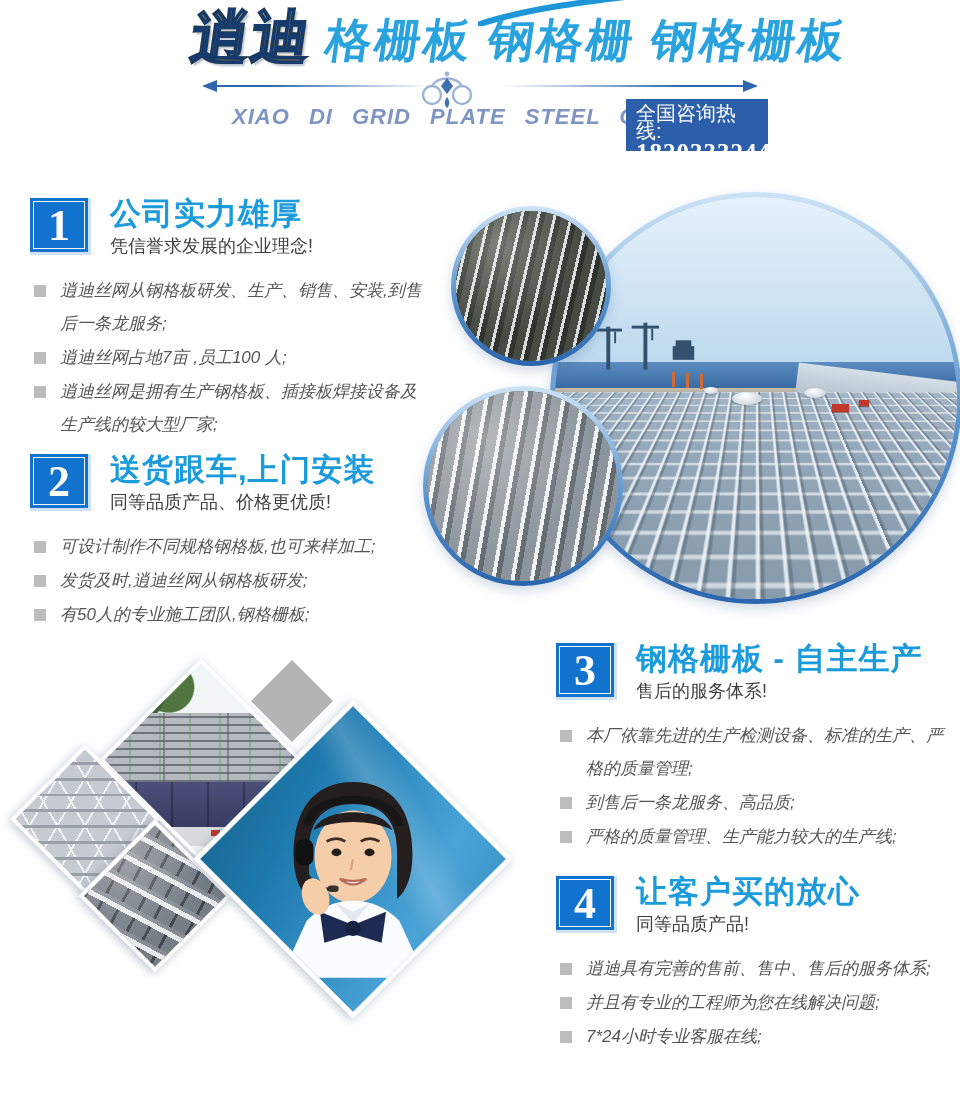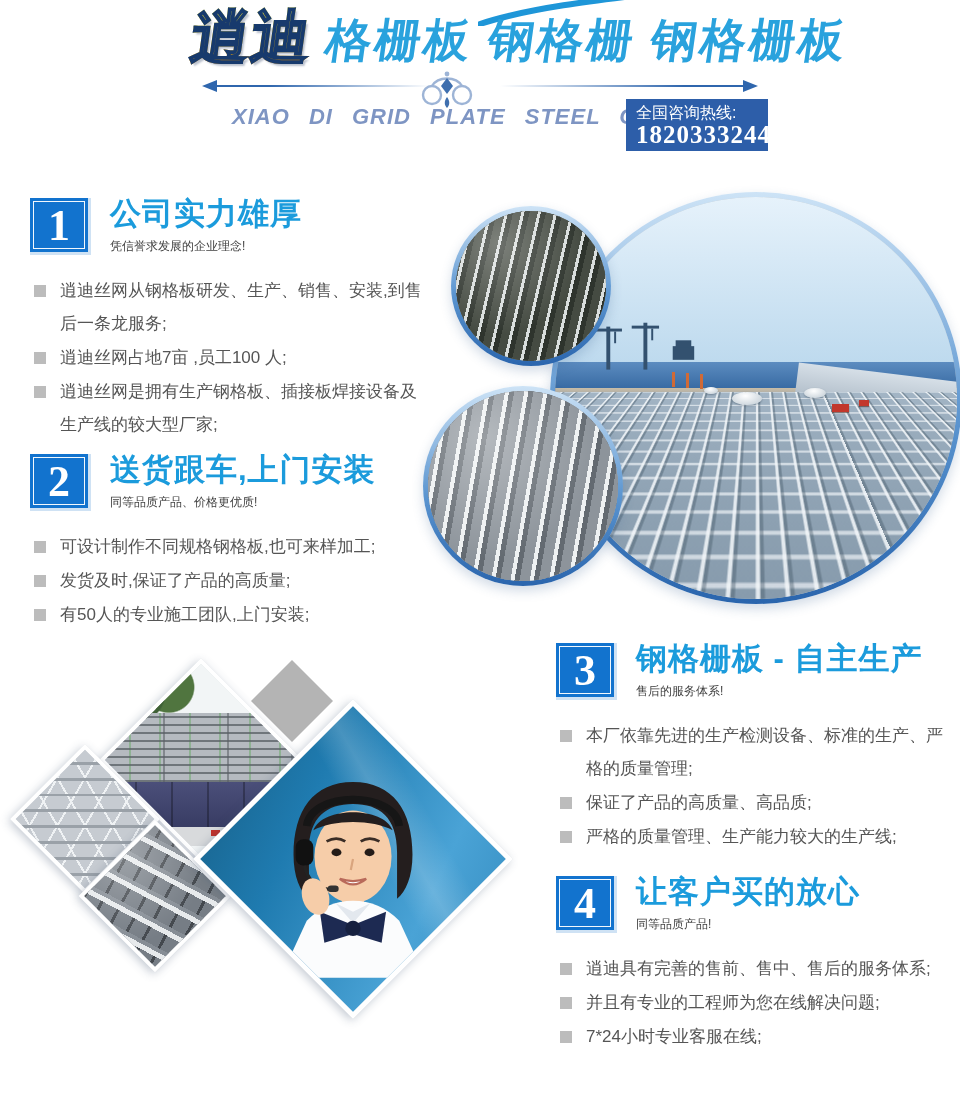--- a/index.html
+++ b/index.html
@@ -26,37 +26,37 @@
   .arrow-right{left:500px;width:258px;}
   .arrow-right .line{right:13px;background:linear-gradient(to left,#2f66ad 25%,rgba(47,102,173,0));}
   .arrow-right .head{position:absolute;right:0;top:0;width:0;height:0;border-left:15px solid #2f66ad;border-top:6px solid transparent;border-bottom:6px solid transparent;}
   .ornament{position:absolute;left:418px;top:70px;width:58px;height:42px;}
 
   .subtitle-en{position:absolute;left:232px;top:104px;font-size:22px;font-weight:bold;font-style:italic;
                color:#7e95c3;letter-spacing:1px;word-spacing:12px;}
 
   .hotline{position:absolute;left:626px;top:99px;width:142px;height:52px;background:#2d5ea9;color:#fff;
            padding:5px 10px;box-sizing:border-box;cursor:pointer;}
-  .hotline-label{font-size:16px;line-height:18px;}
+  .hotline-label{font-size:20px;line-height:18px;}
   .hotline-number{font-family:"Liberation Serif","DejaVu Serif",serif;font-weight:bold;font-size:25px;line-height:26px;letter-spacing:1px;}
 
   
   .feature{position:absolute;width:400px;}
   .sec-head{position:relative;min-height:60px;padding-left:80px;}
   .num-box{position:absolute;left:0;top:2px;width:58px;height:54px;background:#1273ce;
            border-right:3px solid #cfe2f4;border-bottom:3px solid #cfe2f4;
            display:flex;align-items:center;justify-content:center;
            font-family:"Liberation Serif","DejaVu Serif",serif;font-weight:bold;font-size:44px;color:#fff;}
   .num-box::after{content:"";position:absolute;inset:3px;border:1px solid rgba(255,255,255,.95);pointer-events:none;}
   .sec-title{margin:0;font-size:31px;line-height:36px;font-weight:bold;color:#1b9bdc;letter-spacing:1px;white-space:nowrap;}
-  .sec-sub{margin:2px 0 0;font-size:12px;line-height:24px;color:#3f3f3f;}
+  .sec-sub{margin:2px 0 0;font-size:18px;line-height:24px;color:#3f3f3f;}
   .bullets{list-style:none;margin:16px 0 0;padding:0 0 0 4px;}
   .bullets li{display:flex;align-items:flex-start;margin:0 0 1px;}
   .sq{flex:none;width:12px;height:12px;background:#bcbcbc;margin:11px 14px 0 0;}
-  .bullets .txt{font-size:17px;line-height:33px;color:#555;max-width:368px;}
+  .bullets .txt{font-size:17px;line-height:33px;color:#555;max-width:368px;font-style:italic;}
 
   .sec1{left:30px;top:196px;}
   .sec2{left:30px;top:452px;}
   .sec3{left:556px;top:641px;}
   .sec4{left:556px;top:874px;}
 
   
   .ring{position:absolute;border-radius:50%;background:linear-gradient(180deg,#cde3f6,#5b95d0 55%,#2a65ad);
         box-shadow:0 5px 12px rgba(50,90,140,.22);}
   .ph{position:absolute;inset:5px;border-radius:50%;overflow:hidden;background:#b9c4cc;}
@@ -214,45 +214,45 @@
       <h2 class="sec-title">送货跟车,上门安装</h2>
       <p class="sec-sub">同等品质产品、价格更优质!</p>
     </div>
     <ul class="bullets">
       <li>
           <span class="sq"></span>
           <span class="txt">可设计制作不同规格钢格板,也可来样加工;</span>
         </li>
       <li>
           <span class="sq"></span>
-          <span class="txt">发货及时,保证了产品的高质量;</span>
-        </li>
-      <li>
-          <span class="sq"></span>
-          <span class="txt">有50人的专业施工团队,上门安装;</span>
+          <span class="txt">发货及时,逍迪丝网从钢格板研发;</span>
+        </li>
+      <li>
+          <span class="sq"></span>
+          <span class="txt">有50人的专业施工团队,钢格栅板;</span>
         </li>
     </ul>
   </section>
 
   <section class="feature sec3">
     <div class="sec-head">
       <div class="num-box">
           <span>3</span>
         </div>
       <h2 class="sec-title">钢格栅板 - 自主生产</h2>
       <p class="sec-sub">售后的服务体系!</p>
     </div>
     <ul class="bullets">
       <li>
           <span class="sq"></span>
           <span class="txt">本厂依靠先进的生产检测设备、标准的生产、严格的质量管理;</span>
         </li>
       <li>
           <span class="sq"></span>
-          <span class="txt">保证了产品的高质量、高品质;</span>
+          <span class="txt">到售后一条龙服务、高品质;</span>
         </li>
       <li>
           <span class="sq"></span>
           <span class="txt">严格的质量管理、生产能力较大的生产线;</span>
         </li>
     </ul>
   </section>
 
   <section class="feature sec4">
     <div class="sec-head">

